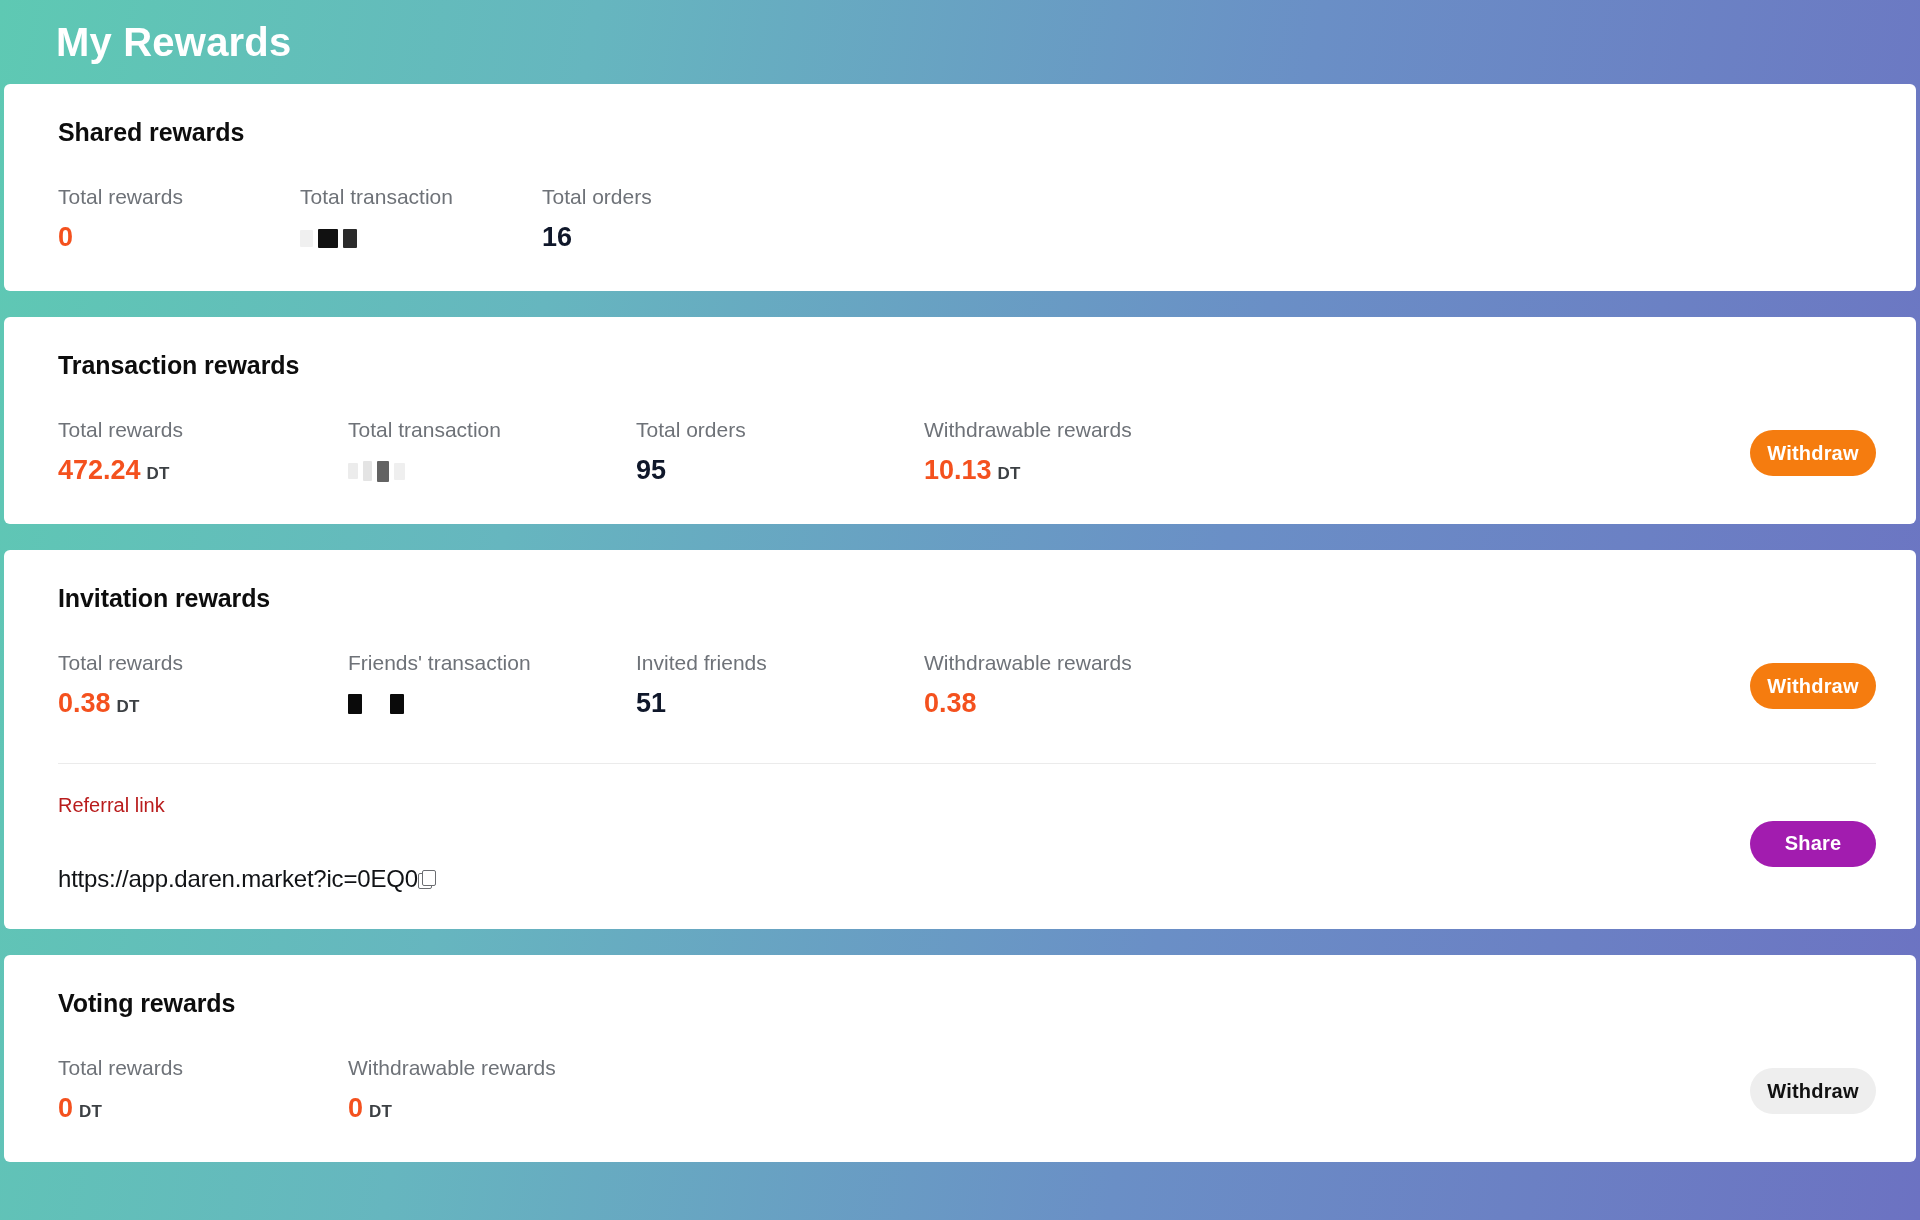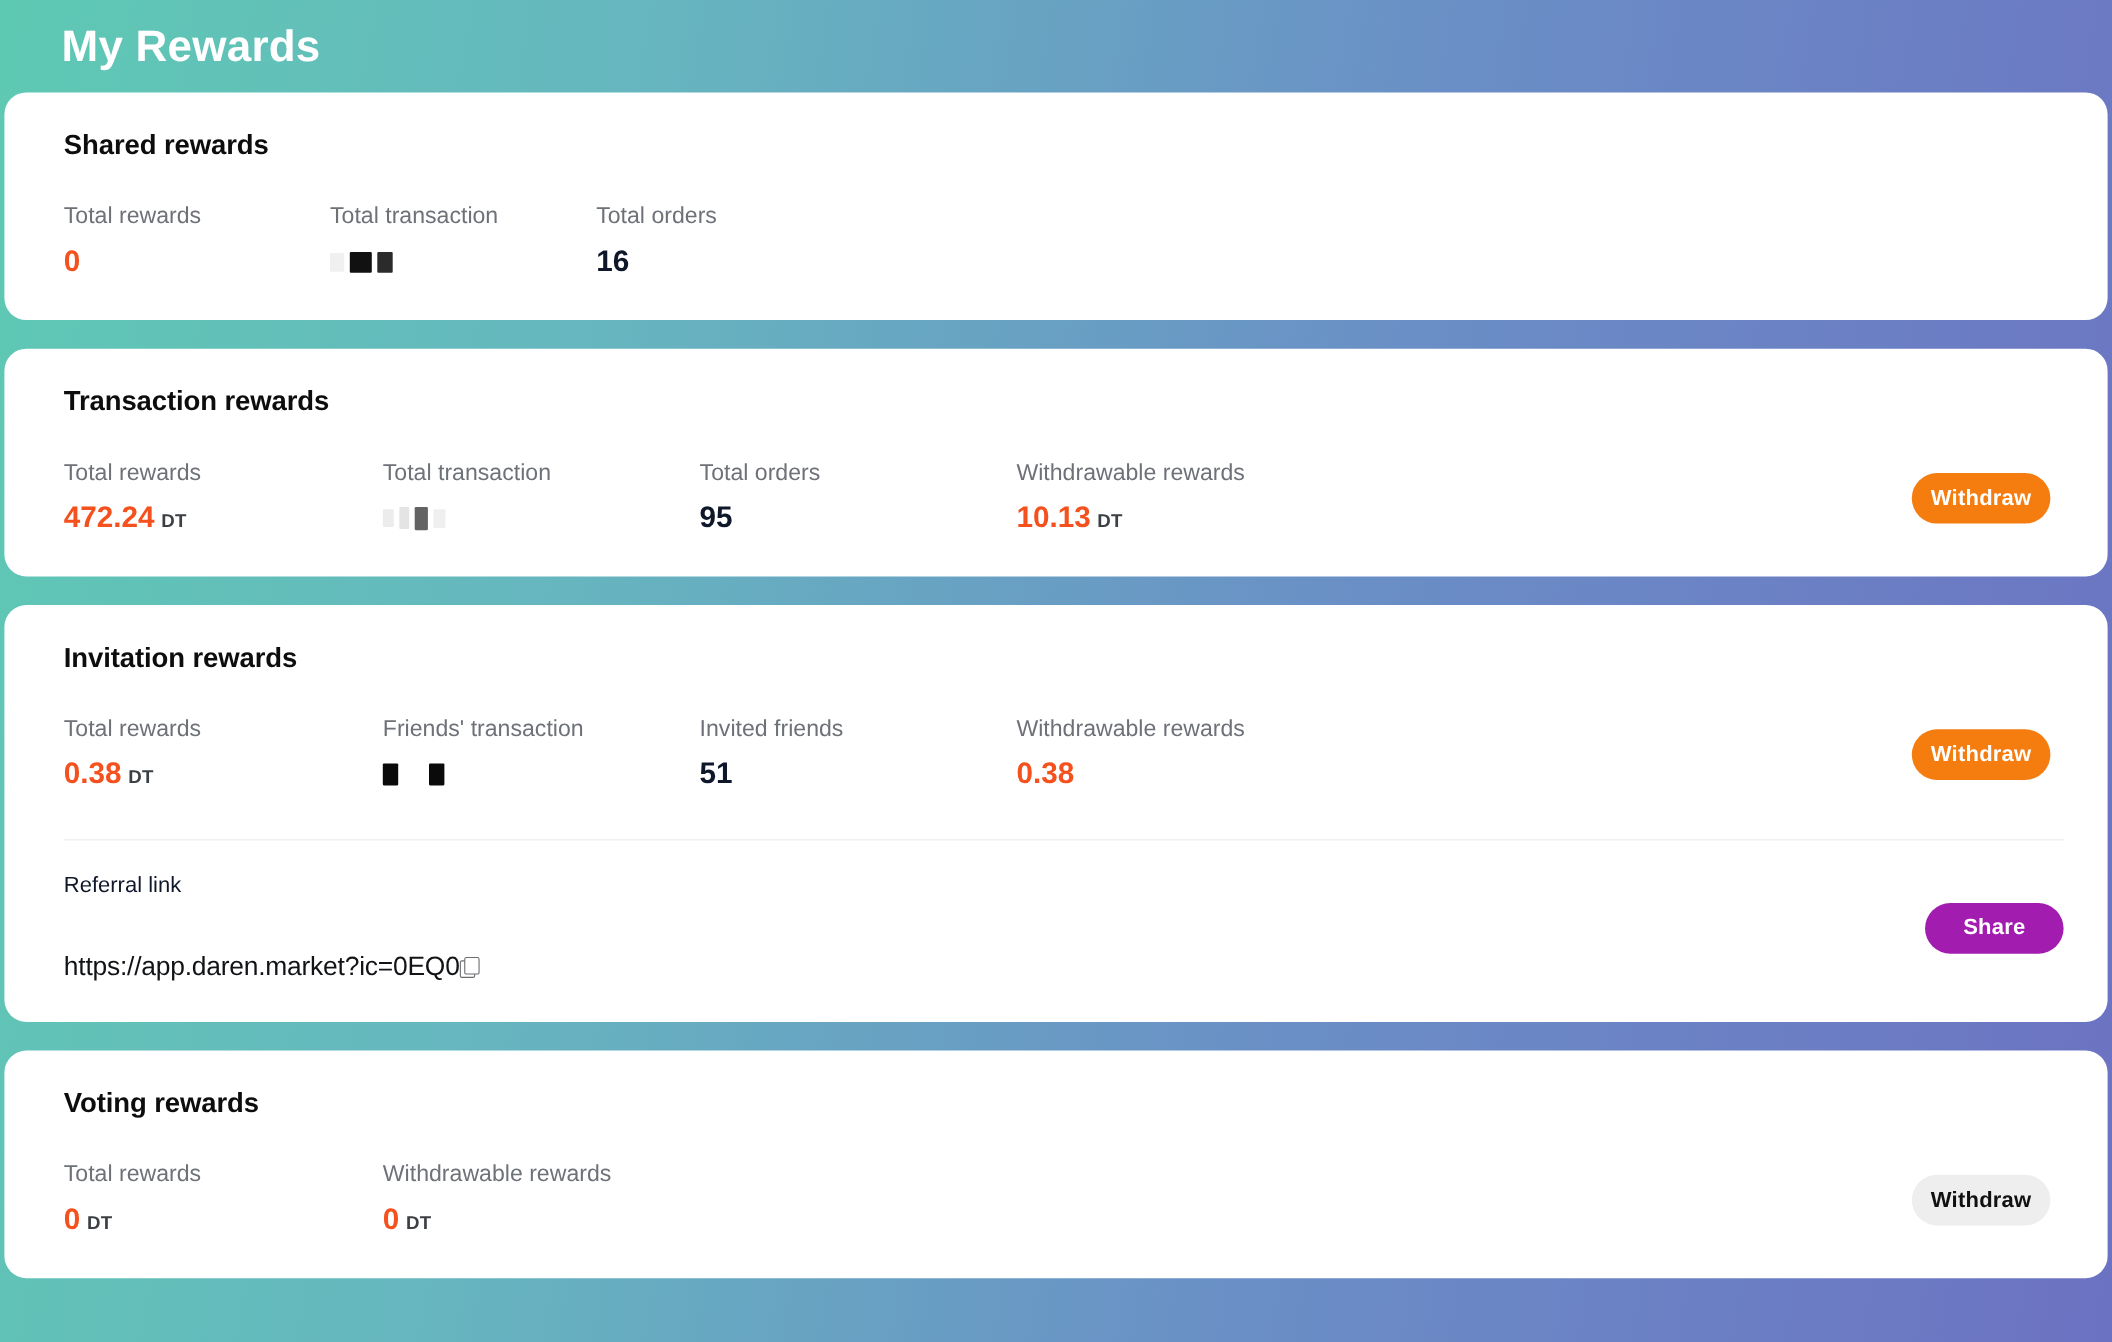--- a/index.html
+++ b/index.html
@@ -26,21 +26,21 @@
     color: #ffffff;
     font-size: 40px;
     font-weight: bold;
     letter-spacing: 0.2px;
     padding: 22px 0 22px 52px;
     line-height: 1.0;
   }
 
   .card {
     background: #ffffff;
-    border-radius: 20px;
+    border-radius: 6px;
     padding: 34px 40px 36px 54px;
     margin-bottom: 26px;
     position: relative;
   }
 
   .card-title {
     font-size: 25px;
     font-weight: bold;
     color: #0d0d0d;
     letter-spacing: -0.1px;
@@ -149,41 +149,41 @@
 
   .btn-share {
     background: #a21caf;
     color: #ffffff;
     width: 126px;
     height: 46px;
   }
 
   .action-slot {
     position: absolute;
-    right: 12px;
+    right: 0;
     top: 50%;
     transform: translateY(-50%);
   }
 
   .divider {
     height: 1px;
     background: #ebebeb;
     margin: 42px 0 0 0;
   }
 
   .referral-row {
     display: flex;
     align-items: center;
     justify-content: space-between;
     padding-top: 30px;
   }
 
   .referral-label {
     font-size: 20px;
-    color: #0f172a;
+    color: #b91c1c;
     margin-bottom: 14px;
   }
 
   .referral-link-line {
     display: flex;
     align-items: center;
     margin-top: 48px;
   }
 
   .referral-url {

